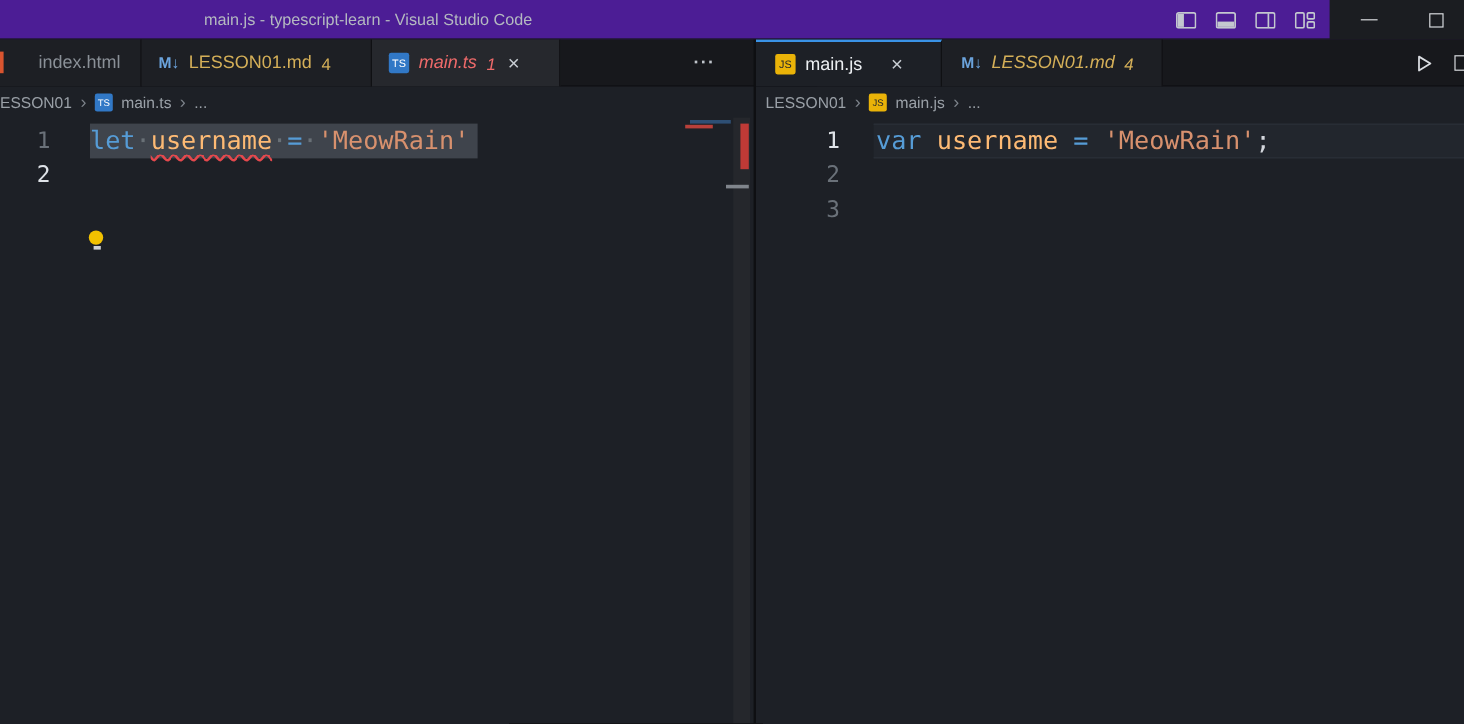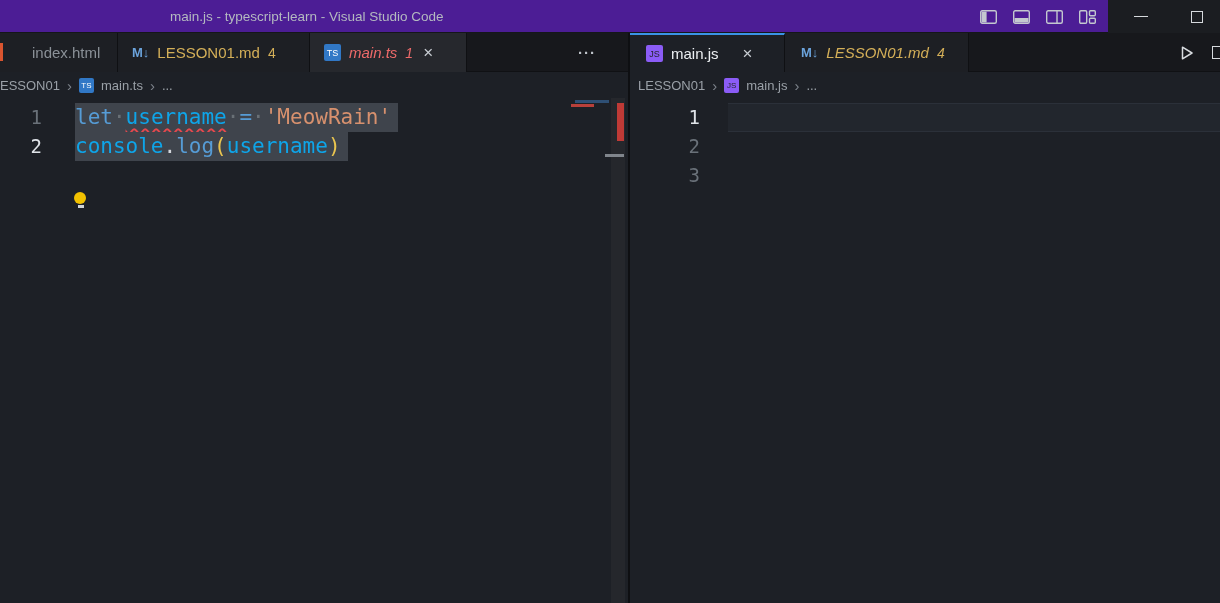--- a/index.html
+++ b/index.html
@@ -39,21 +39,21 @@
   .tab-label-error { color:#ee6a6a; font-style:italic; }
   .tab-label-active { color:#eceff2; }
   .badge-warn { color:#d4af58; font-size:14px; }
   .badge-error { color:#ee6a6a; font-size:14px; font-style:italic; }
   .close-x { color:#c9ced4; font-size:17px; line-height:17px; padding:0 2px; }
   .html-icon-sliver { position:absolute; left:0; top:10px; width:3px; height:18px; background:#d9542f; }
 
   .file-icon { width:17px; height:17px; border-radius:2px; display:flex;
     align-items:center; justify-content:center; font-size:9px; font-weight:normal; flex:0 0 auto; }
   .ts-icon { background:#3178c6; color:#fff; }
-  .js-icon { background:#8b5cf6; color:#23262b; }
+  .js-icon { background:#eab308; color:#23262b; }
   .md-icon { color:#6ba3dc; font-weight:bold; font-size:13px; width:auto; }
 
   .ellipsis-btn { position:absolute; top:0; height:39px; display:flex; align-items:center;
     color:#bfc4ca; font-size:15px; letter-spacing:1px; font-weight:bold; }
   .run-btn { position:absolute; top:9px; width:22px; height:22px; display:flex;
     align-items:center; justify-content:center; }
   .split-partial { position:absolute; top:13px; width:14px; height:13px; border:1.4px solid #d6d9dd; }
 
   
   .breadcrumbs { position:absolute; left:0; top:39px; width:100%; height:26px;
@@ -69,21 +69,21 @@
   .line { display:flex; height:29px; line-height:29px; position:relative; z-index:1; }
   .ln { text-align:right; color:#6a7179; flex:0 0 auto; font-size:19px; }
   .ln-active { color:#dfe3e8; }
   .g-left .ln { width:42px; }
   .g-left .lc { margin-left:33px; }
   .g-right .ln { width:70px; }
   .g-right .lc { margin-left:30px; }
   .lc { white-space:pre; }
   .sel { display:inline-block; background:#3f444c; height:29px; line-height:29px; padding-right:7px; }
   .tk-k { color:#569cd6; }
-  .tk-v { color:#0ea5e9; }
+  .tk-v { color:#fdba74; }
   .tk-o { color:#569cd6; }
   .tk-s { color:#d8916e; }
   .tk-y { color:#eac54f; }
   .tk-p { color:#d4d7dd; }
   .tk-ws { color:#697076; }
   .squiggle { text-decoration:underline wavy #e5484d 2px; text-underline-offset:4px; }
 
   .current-line { position:absolute; left:98px; top:70px; width:494px; height:29px;
     background:#22262d; border-top:1px solid #2b3039; border-bottom:1px solid #2b3039; z-index:0; }
 
@@ -181,21 +181,20 @@
     </div>
 
     <div class="editor">
       <div class="code-lines">
         <div class="line">
           <span class="ln">1</span>
           <span class="lc"><span class="sel"><span class="tk-k">let</span><span class="tk-ws">·</span><span class="tk-v squiggle">username</span><span class="tk-ws">·</span><span class="tk-o">=</span><span class="tk-ws">·</span><span class="tk-s">'MeowRain'</span></span></span>
         </div>
         <div class="line">
           <span class="ln ln-active">2</span>
-          <span class="lc"><span class="sel"><span class="tk-v">console</span><span class="tk-p">.</span><span class="tk-k">log</span><span class="tk-y">(</span><span class="tk-v">username</span><span class="tk-y">)</span></span></span>
         </div>
       </div>
       <div class="lightbulb">
         <div class="bulb"></div>
         <div class="bulb-base"></div>
       </div>
     </div>
 
     <div class="minimap-line-blue"></div>
     <div class="minimap-line-red"></div>
@@ -234,20 +233,21 @@
       <span class="crumb-chevron">›</span>
       <span>...</span>
     </div>
 
     <div class="current-line"></div>
 
     <div class="editor">
       <div class="code-lines">
         <div class="line">
           <span class="ln ln-active">1</span>
+          <span class="lc"><span class="tk-k">var</span><span> </span><span class="tk-v">username</span><span> </span><span class="tk-o">=</span><span> </span><span class="tk-s">'MeowRain'</span><span class="tk-p">;</span></span>
         </div>
         <div class="line">
           <span class="ln">2</span>
         </div>
         <div class="line">
           <span class="ln">3</span>
           <span class="lc"></span>
         </div>
       </div>
     </div>

